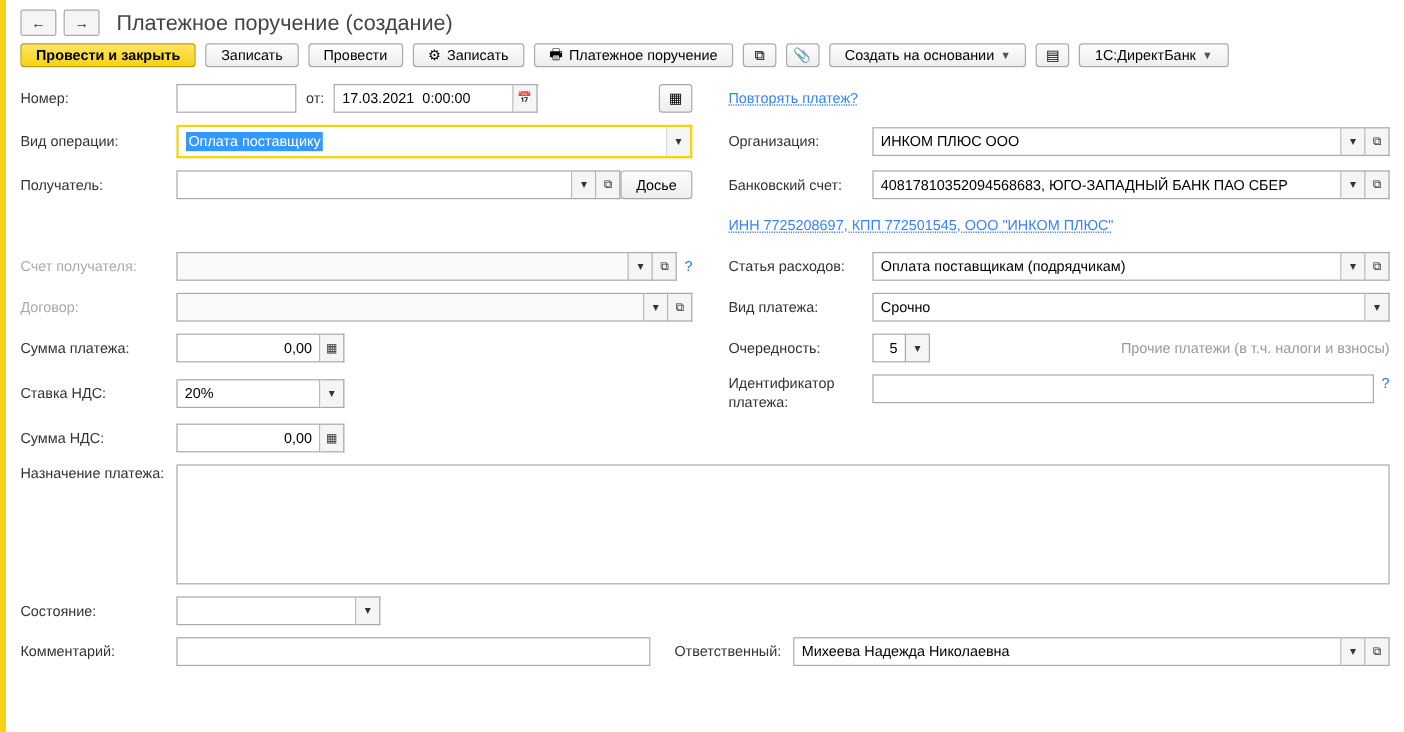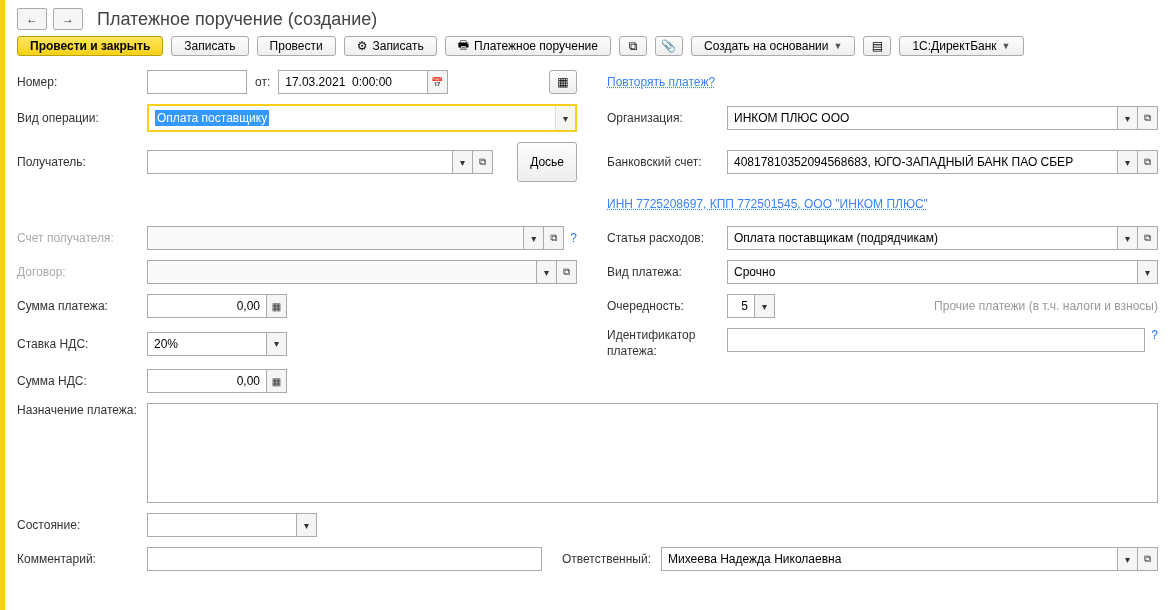--- a/index.html
+++ b/index.html
@@ -125,21 +125,21 @@
       <span class="label">Получатель:</span>
       <div class="input-group" style="flex:1">
         <input class="input-text" style="flex: 1 1 0%;">
         <div class="addon">
             <span>▾</span>
           </div>
         <div class="addon">
             <span>⧉</span>
           </div>
       </div>
-      <button class="btn" style="margin-left:24px;height:40px">Досье</button>
+      <button class="btn" style="margin-left:0;height:24px">Досье</button>
     </div>
 
     <div class="row">
       <span class="label" style="width:120px">Банковский счет:</span>
       <div class="input-group" style="flex:1">
         <input class="input-text" style="flex: 1 1 0%;" value="40817810352094568683, ЮГО-ЗАПАДНЫЙ БАНК ПАО СБЕР">
         <div class="addon">
             <span>▾</span>
           </div>
         <div class="addon">

